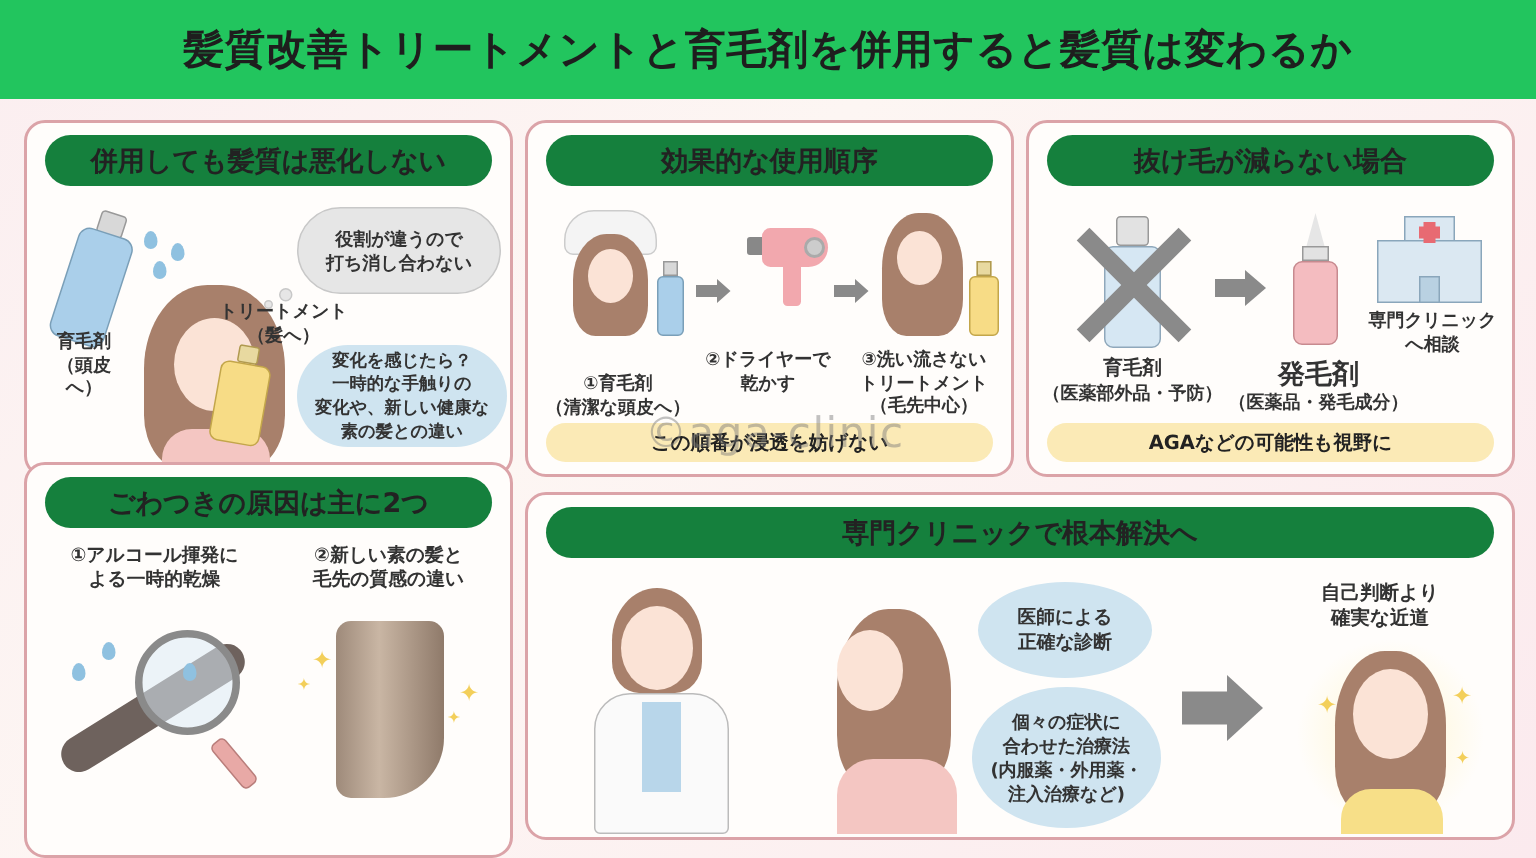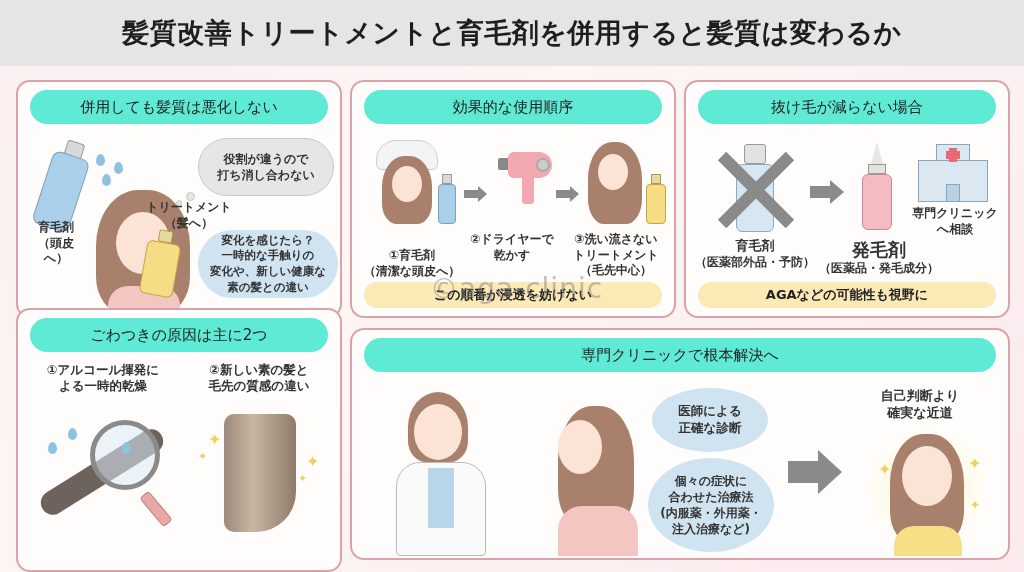--- a/index.html
+++ b/index.html
@@ -1,20 +1,20 @@
 <!DOCTYPE html>
 <html><head>
 <meta charset="utf-8">
 <style>
 *{box-sizing:border-box;margin:0;padding:0}
 body{width:1024px;height:572px;overflow:hidden;font-family:"DejaVu Sans","Liberation Sans",sans-serif;background:linear-gradient(135deg,#fbeef0 0%,#fdf6f3 40%,#fbeaee 100%);position:relative;color:#2a2a2a}
-.header{position:absolute;left:0;top:0;width:1024px;height:66px;background:#e5e5e5;display:flex;align-items:center;justify-content:center}
+.header{position:absolute;left:0;top:0;width:1024px;height:66px;background:#22c55e;display:flex;align-items:center;justify-content:center}
 .header h1{font-size:27px;font-weight:bold;color:#1e1e1e;letter-spacing:0.5px}
 .panel{position:absolute;background:#fffdfb;border:2px solid #dba3a8;border-radius:14px}
-.ptitle{position:absolute;left:12px;right:12px;top:8px;height:34px;background:#5eead4;border-radius:17px;display:flex;align-items:center;justify-content:center;font-weight:normal;font-size:15px;color:#222}
+.ptitle{position:absolute;left:12px;right:12px;top:8px;height:34px;background:#15803d;border-radius:17px;display:flex;align-items:center;justify-content:center;font-weight:bold;font-size:18px;color:#222}
 .lbl{position:absolute;font-size:12px;font-weight:bold;text-align:center;line-height:1.3;color:#333}
 .footer-bar{position:absolute;left:12px;right:12px;bottom:8px;height:26px;background:#fbeab6;border-radius:13px;display:flex;align-items:center;justify-content:center;font-weight:bold;font-size:13px;color:#222}
 .bubble{position:absolute;border-radius:50%;display:flex;align-items:center;justify-content:center;text-align:center;font-size:12px;font-weight:bold;line-height:1.35;color:#333}
 .bubble.gray{background:#e6e6e6;border:1px solid #c8c8c8}
 .bubble.blue{background:#cfe4f0}
 .arr{position:absolute;display:flex;align-items:center}
 .arr .shaft{background:#8a8a8a}
 .arr .head{width:0;height:0;border-top:solid transparent;border-bottom:solid transparent;border-left:solid #8a8a8a}
 .face{position:absolute;border-radius:50%;background:#fbe3d6}
 .hair{position:absolute;background:#a8806b;border-radius:45% 45% 30% 30%}

